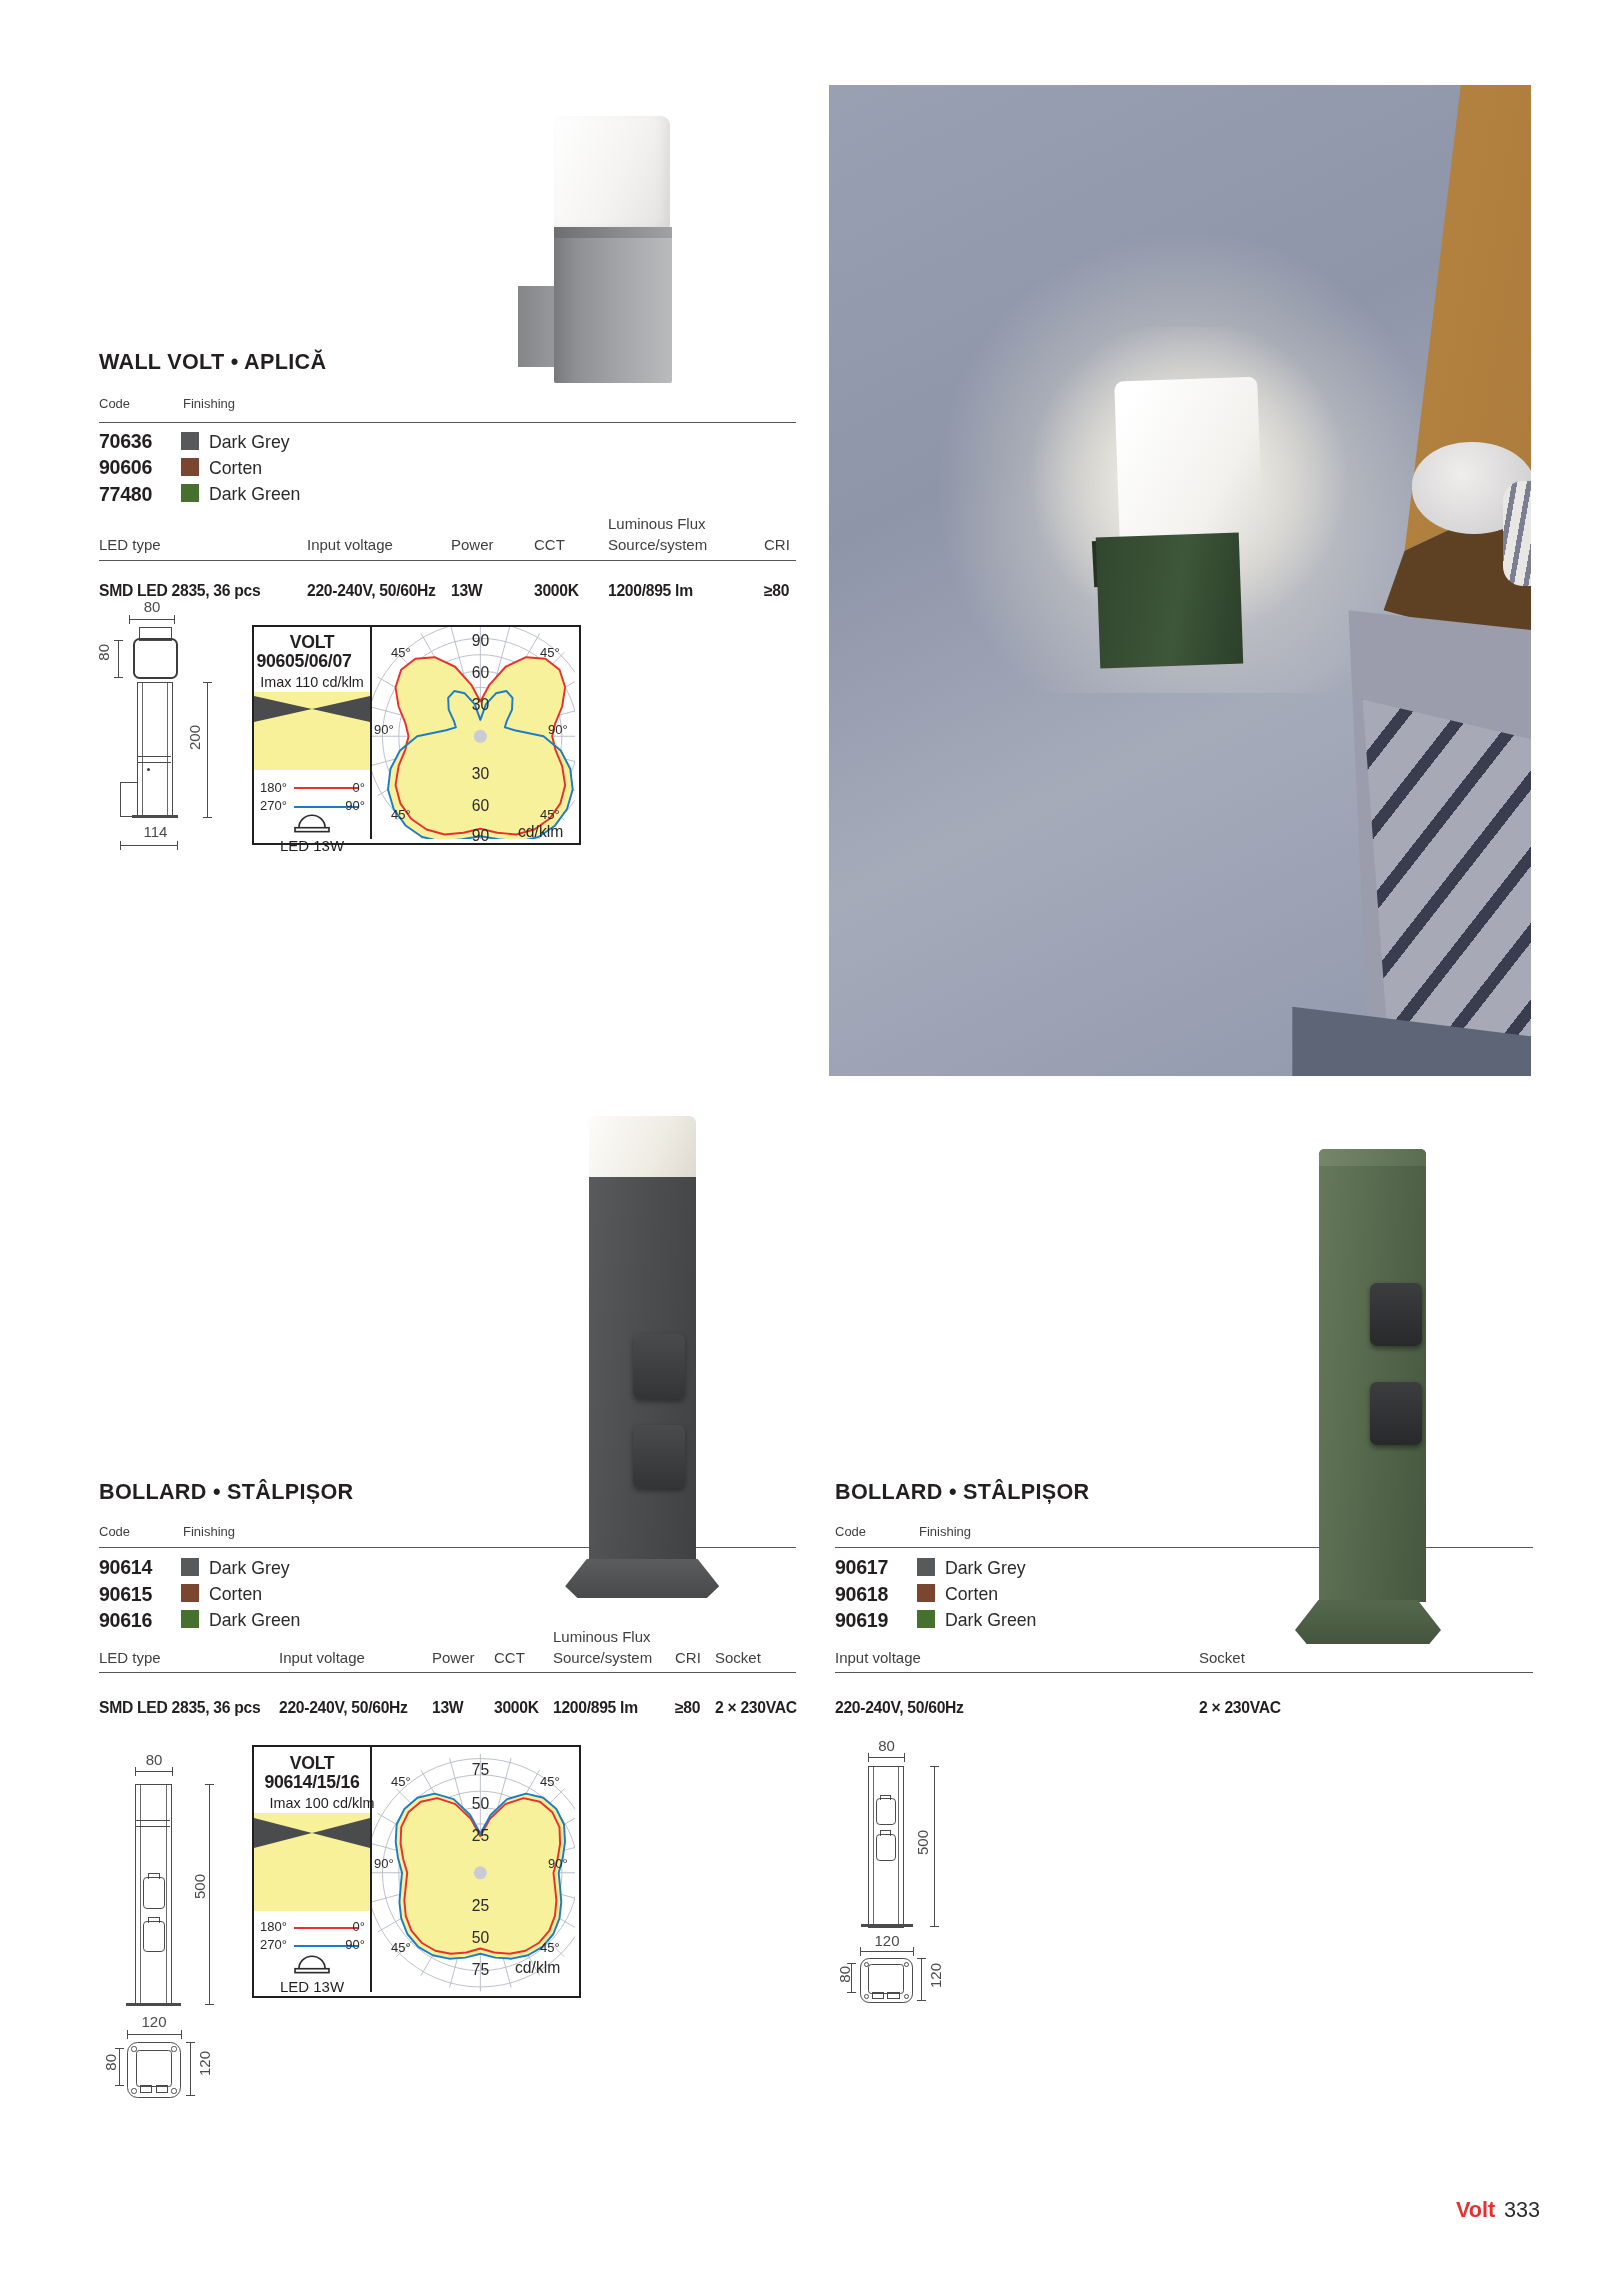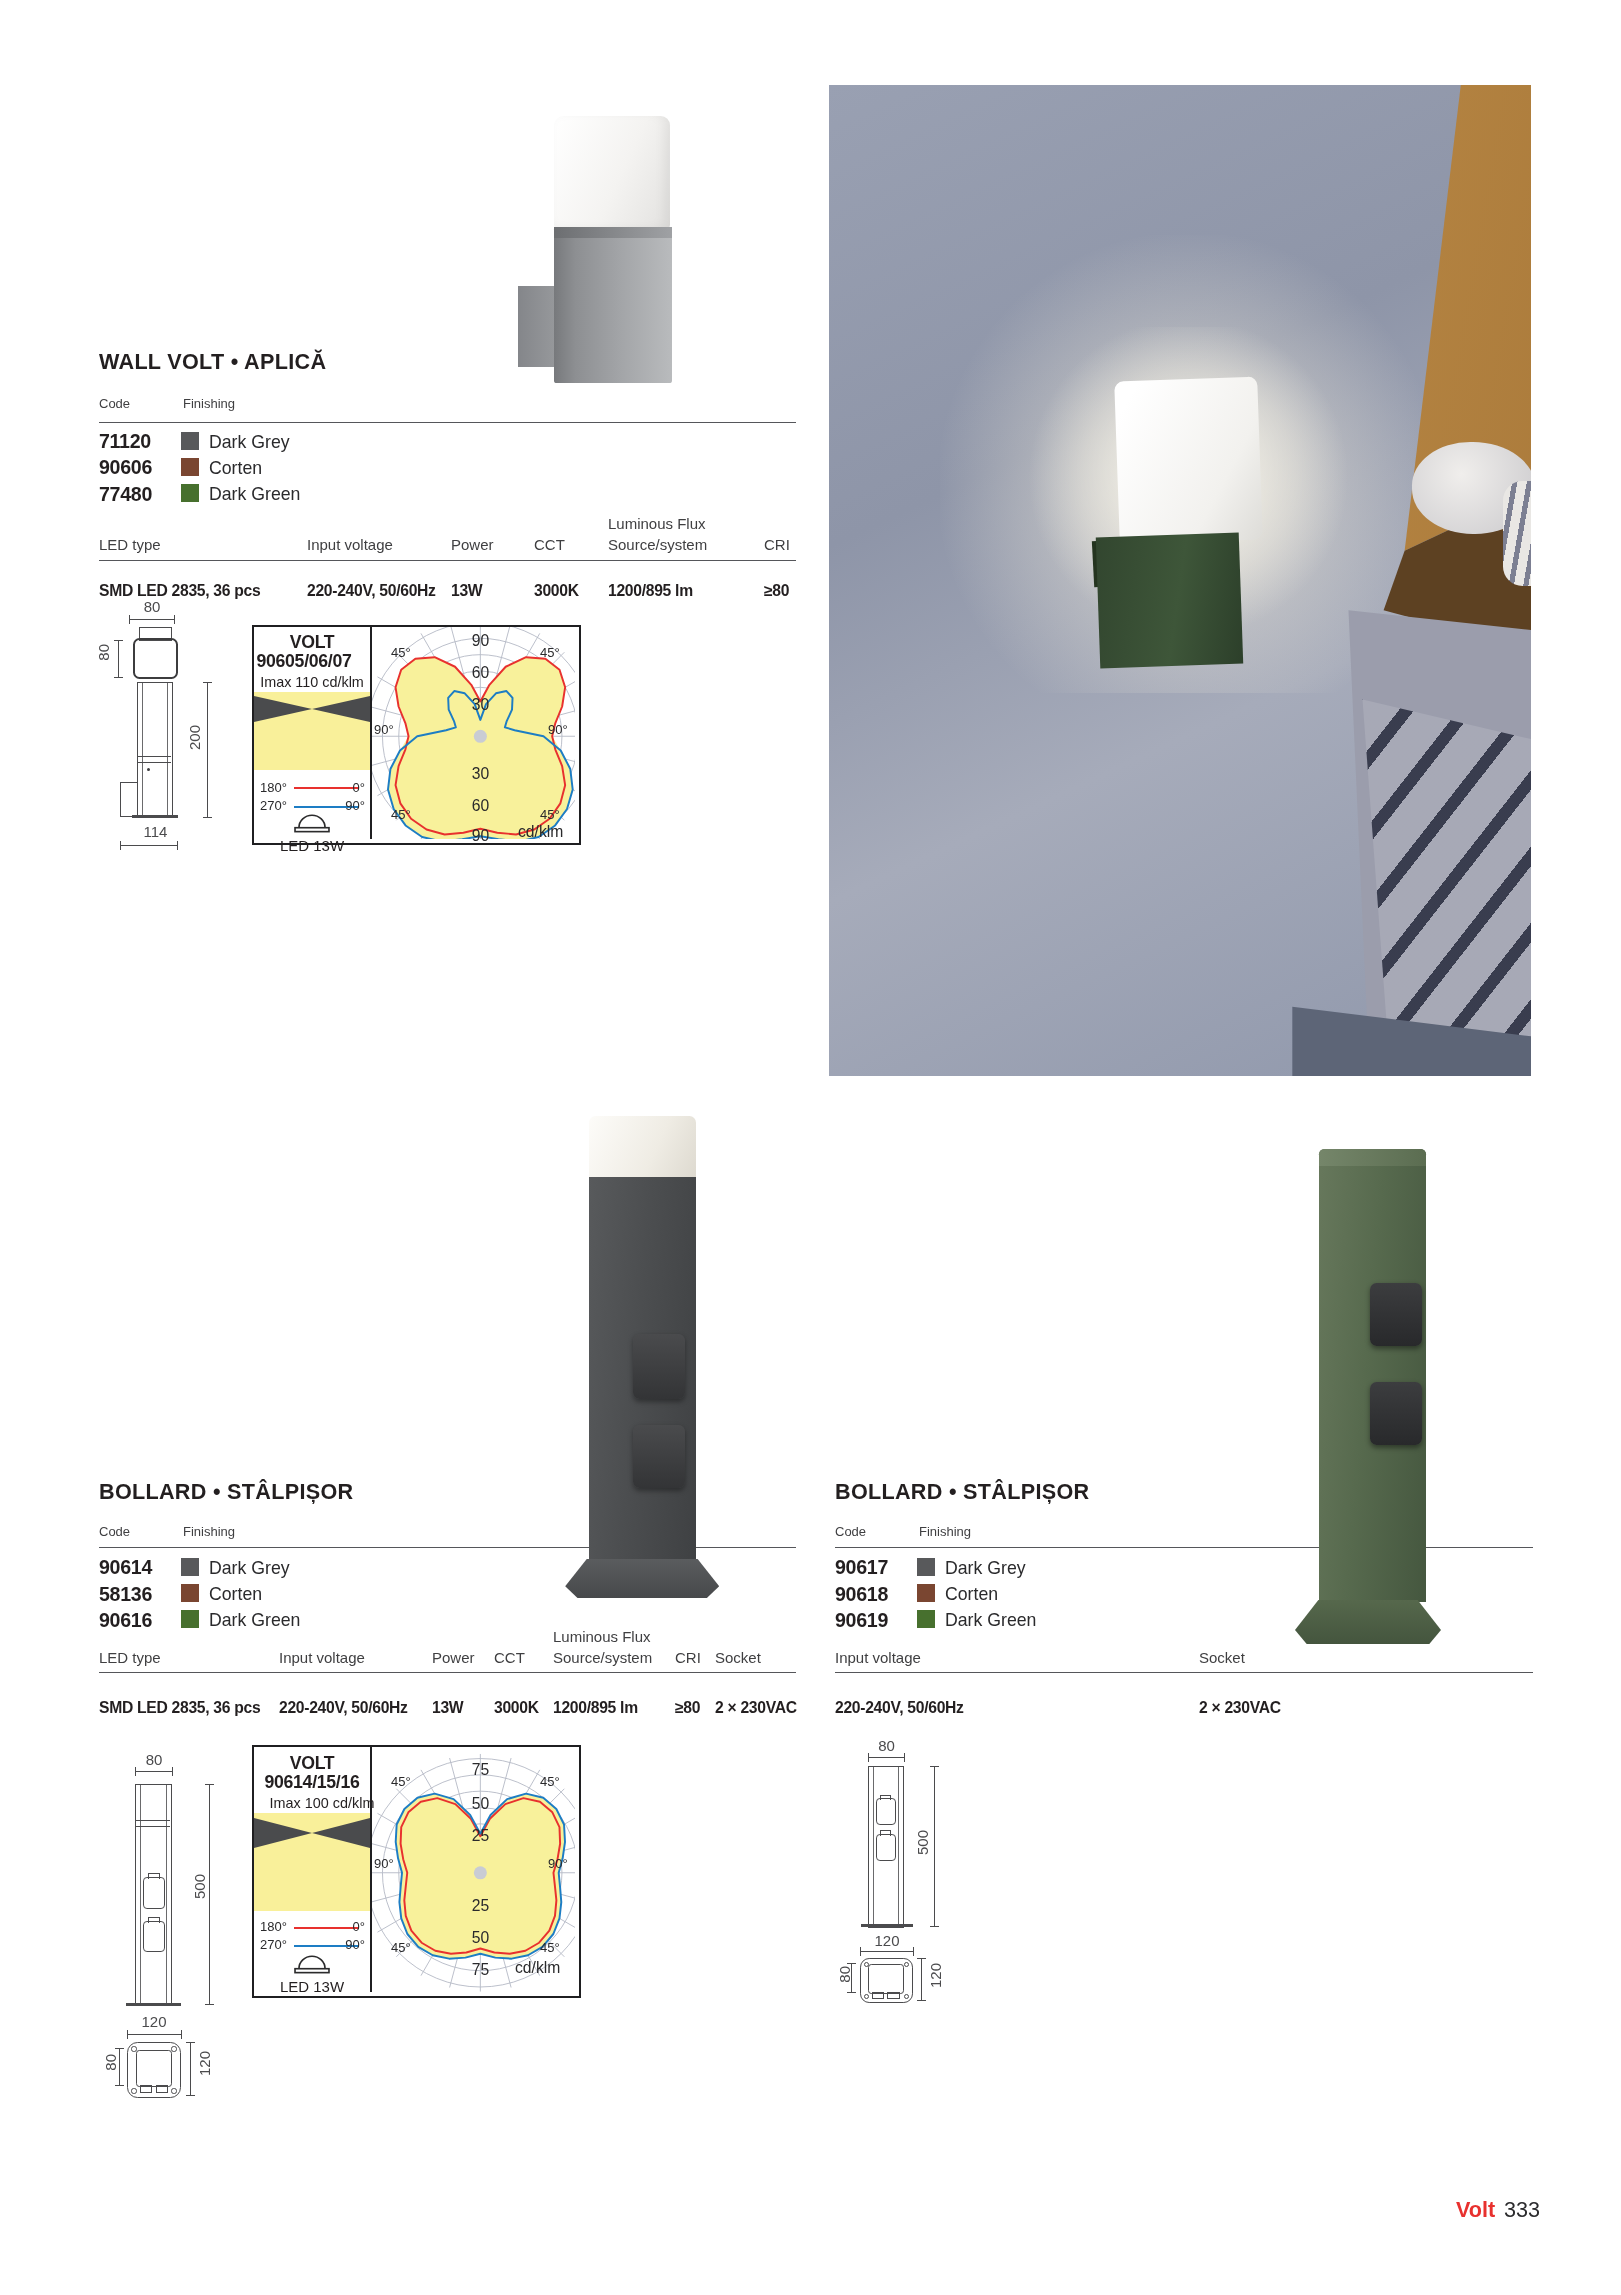--- a/index.html
+++ b/index.html
@@ -36,21 +36,21 @@
 </head>
 <body>
 
 <div class="page">
 
   <div class="abs sec-title" style="left:99px;top:349px;">WALL VOLT • APLICĂ</div>
   <div class="abs col-h" style="left:99px;top:396px;">Code</div>
   <div class="abs col-h" style="left:183px;top:396px;">Finishing</div>
   <div class="abs rule" style="left:99px;top:422px;width:697px;"></div>
 
-  <div class="abs code" style="left:99px;top:430px;">71120</div>
+  <div class="abs code" style="left:99px;top:430px;">70636</div>
   <div class="abs swatch" style="left: 181px; top: 432px; background: rgb(88, 89, 91);"></div>
   <div class="abs finish" style="left:209px;top:432px;">Dark Grey</div>
   <div class="abs code" style="left:99px;top:456px;">90606</div>
   <div class="abs swatch" style="left: 181px; top: 458px; background: rgb(122, 70, 49);"></div>
   <div class="abs finish" style="left:209px;top:458px;">Corten</div>
   <div class="abs code" style="left:99px;top:483px;">77480</div>
   <div class="abs swatch" style="left: 181px; top: 484px; background: rgb(71, 112, 46);"></div>
   <div class="abs finish" style="left:209px;top:484px;">Dark Green</div>
 
   <div class="abs spec-h" style="left:608px;top:515px;">Luminous Flux</div>
@@ -169,21 +169,21 @@
     <div class="abs" style="left:269px;top:450px;width:143px;height:131px;background:linear-gradient(100deg,#32462f 0%,#3e5639 55%,#2c3f2a 100%);transform:rotate(-2deg);"></div>
   </div>
 
   <div class="abs sec-title" style="left:99px;top:1479px;">BOLLARD • STÂLPIȘOR</div>
   <div class="abs col-h" style="left:99px;top:1524px;">Code</div>
   <div class="abs col-h" style="left:183px;top:1524px;">Finishing</div>
   <div class="abs rule" style="left:99px;top:1547px;width:697px;"></div>
   <div class="abs code" style="left:99px;top:1556px;">90614</div>
   <div class="abs swatch" style="left: 181px; top: 1558px; background: rgb(88, 89, 91);"></div>
   <div class="abs finish" style="left:209px;top:1558px;">Dark Grey</div>
-  <div class="abs code" style="left:99px;top:1583px;">58136</div>
+  <div class="abs code" style="left:99px;top:1583px;">90615</div>
   <div class="abs swatch" style="left: 181px; top: 1584px; background: rgb(122, 70, 49);"></div>
   <div class="abs finish" style="left:209px;top:1584px;">Corten</div>
   <div class="abs code" style="left:99px;top:1609px;">90616</div>
   <div class="abs swatch" style="left: 181px; top: 1610px; background: rgb(71, 112, 46);"></div>
   <div class="abs finish" style="left:209px;top:1610px;">Dark Green</div>
 
   <div class="abs spec-h" style="left:553px;top:1628px;">Luminous Flux</div>
   <div class="abs spec-h" style="left:99px;top:1649px;">LED type</div>
   <div class="abs spec-h" style="left:279px;top:1649px;">Input voltage</div>
   <div class="abs spec-h" style="left:432px;top:1649px;">Power</div>

